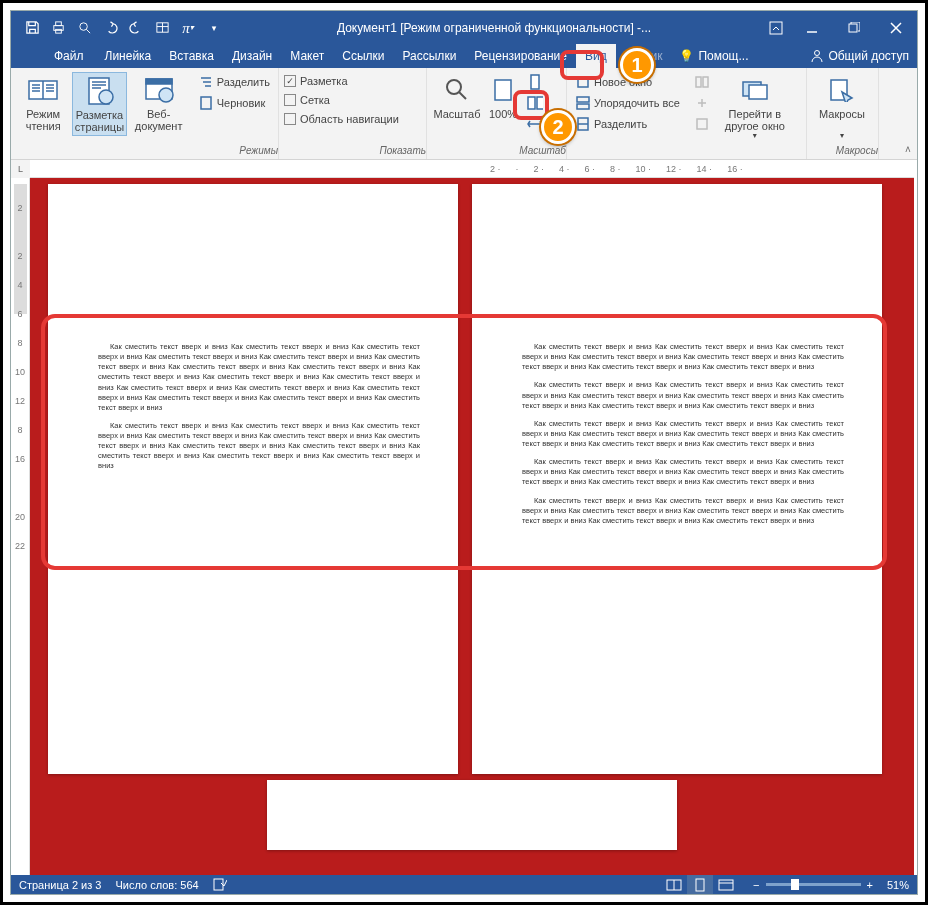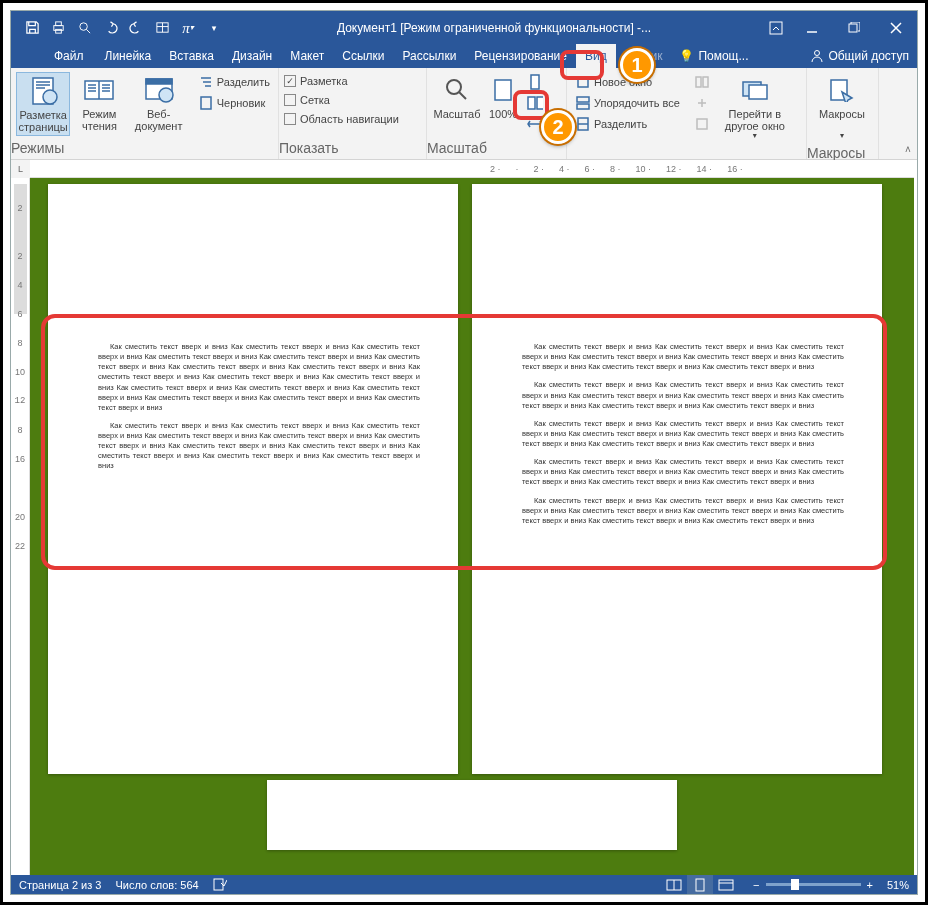--- a/index.html
+++ b/index.html
@@ -22,40 +22,40 @@
   .tab { padding:0 9px; display:flex; align-items:center; cursor:pointer; white-space:nowrap; }
   .tab.file { padding:0 12px;margin-left:31px; }
   .tab.active { background:#f3f3f3; color:#2a579a; }
   .spacer { flex:1; }
   .tab-right { padding:0 8px; display:flex; align-items:center; gap:4px; }
 
   
   .ribbon { position:absolute; top:68px; left:11px; right:11px; height:92px; background:#f3f3f3; border-bottom:1px solid #d4d4d4; display:flex; font-size:11px; color:#444; }
   .group { display:flex; flex-direction:column; border-right:1px solid #e1e1e1; }
   .group-body { flex:1; display:flex; align-items:flex-start; padding:4px 5px 0 5px; gap:2px; }
-  .group-label { text-align:left; font-size:14px; color:#666; padding:2px 0 3px 0; }
+  .group-label { text-align:right; font-size:10px; color:#666; padding:2px 0 3px 0;font-style:italic; }
   .bigbtn { display:flex; flex-direction:column; align-items:center; width:56px; padding:2px 0; text-align:center; cursor:pointer; font-size:11px; line-height:1.1; }
   .bigbtn .ic { width:32px; height:32px; margin-bottom:2px; display:flex; align-items:center; justify-content:center; }
   .bigbtn.sel { background:#c9dff0; border:1px solid #8bb8de; }
   .stack { display:flex; flex-direction:column; gap:1px; font-size:11px; }
   .chk { display:flex; align-items:center; gap:4px; height:18px; }
   .chk .box { width:12px; height:12px; border:1px solid #888; display:flex; align-items:center; justify-content:center; font-size:9px; color:#444;}
   .mini-row { display:flex; align-items:center; gap:3px; height:20px; padding:0 3px; cursor:pointer;}
   .mini-ic { width:16px; height:16px; display:flex; align-items:center; justify-content:center; }
   .ribbon svg { display:block; }
 
   
   .ruler-h { position:absolute; top:160px; left:30px; right:14px; height:18px; background:#fff; border-bottom:1px solid #ddd; font-size:9px; color:#777; display:flex; align-items:center; padding-left:460px; gap:15px; overflow:hidden; }
   .ruler-corner { position:absolute; top:160px; left:11px; width:19px; height:18px; background:#f3f3f3; font-size:9px; display:flex; align-items:center; justify-content:center; color:#666;}
   .ruler-v { position:absolute; top:178px; left:11px; width:19px; bottom:30px; background:#fff; border-right:1px solid #ddd; display:flex; flex-direction:column; align-items:center; font-size:9px; color:#777; padding-top:6px; gap:19px; overflow:hidden;}
   .ruler-v .dark { position:absolute; left:3px; width:13px; background:#dcdcdc; }
   .ruler-v .dark.top { top:6px; height:130px; }
 
   
-  .docarea { position:absolute; top:178px; left:30px; right:14px; bottom:30px; background:#4d7c0f; overflow:hidden; }
+  .docarea { position:absolute; top:178px; left:30px; right:14px; bottom:30px; background:#b91c1c; overflow:hidden; }
   .pages-row { display:flex; gap:14px; padding:6px 18px; }
   .page { background:#fff; box-shadow:0 1px 3px rgba(0,0,0,.3); width:410px; height:590px; position:relative; font-size:7.5px; color:#333; line-height:1.35; font-family:"Times New Roman",serif;}
   .page .content { position:absolute; top:158px; left:50px; right:38px; }
   .page p { text-align:justify; margin-bottom:8px; text-indent:12px;}
   .page3 { background:#fff; box-shadow:0 1px 3px rgba(0,0,0,.3); width:410px; height:70px; margin:0 auto; }
 
   .highlight-box { position:absolute; border:4px solid #e53935; border-radius:14px; pointer-events:none; }
   .hb1 { top:314px; left:41px; width:846px; height:256px; }
   .circle { position:absolute; width:34px; height:34px; border-radius:50%; background:#ff9800; border:3px solid #fff; box-shadow:0 0 0 2px #c86e00, 0 2px 4px rgba(0,0,0,.4); display:flex; align-items:center; justify-content:center; font-size:20px; font-weight:bold; color:#fff; font-family:Arial; }
   .c1 { top:48px; left:620px; }
@@ -166,38 +166,38 @@
         <circle cx="7" cy="4" r="2.5" fill="none" stroke="#fff"></circle>
         <path d="M2 13c0-3 2.5-5 5-5s5 2 5 5" fill="none" stroke="#fff"></path>
       </svg>
       <span>Общий доступ</span>
     </div>
 </div>
 
 <div class="ribbon">
   <div class="group" style="width:268px">
     <div class="group-body">
+      <div class="bigbtn">
+        <div class="ic">
+            <svg width="30" height="24" viewBox="0 0 30 24">
+              <rect x="1" y="3" width="28" height="18" fill="#fff" stroke="#3b6ea5"></rect>
+              <path d="M15 3v18M4 7h8M4 10h8M4 13h8M18 7h8M18 10h8M18 13h8" stroke="#3b6ea5"></path>
+            </svg>
+          </div>
+        <span>Режим чтения</span>
+      </div>
       <div class="bigbtn sel">
         <div class="ic">
             <svg width="30" height="28" viewBox="0 0 30 28">
               <rect x="5" y="1" width="20" height="26" fill="#fff" stroke="#3b6ea5"></rect>
               <circle cx="22" cy="20" r="7" fill="#cfe4f5" stroke="#3b6ea5"></circle>
               <path d="M8 5h14M8 8h14M8 11h9" stroke="#3b6ea5"></path>
             </svg>
           </div>
         <span>Разметка страницы</span>
-      </div>
-      <div class="bigbtn">
-        <div class="ic">
-            <svg width="30" height="24" viewBox="0 0 30 24">
-              <rect x="1" y="3" width="28" height="18" fill="#fff" stroke="#3b6ea5"></rect>
-              <path d="M15 3v18M4 7h8M4 10h8M4 13h8M18 7h8M18 10h8M18 13h8" stroke="#3b6ea5"></path>
-            </svg>
-          </div>
-        <span>Режим чтения</span>
       </div>
       <div class="bigbtn" style="width:62px">
         <div class="ic">
             <svg width="30" height="26" viewBox="0 0 30 26">
               <rect x="2" y="2" width="26" height="20" fill="#fff" stroke="#3b6ea5"></rect>
               <rect x="2" y="2" width="26" height="5" fill="#3b6ea5"></rect>
               <circle cx="22" cy="18" r="7" fill="#cfe4f5" stroke="#3b6ea5"></circle>
             </svg>
           </div>
         <span>Веб-документ</span>
@@ -394,21 +394,21 @@
 <div class="ruler-v" id="rv">
     <div class="dark top"></div>
     <span style="position: relative; z-index: 1;"></span>
     <span style="position: relative; z-index: 1;">2</span>
     <span style="position: relative; z-index: 1;"></span>
     <span style="position: relative; z-index: 1;">2</span>
     <span style="position: relative; z-index: 1;">4</span>
     <span style="position: relative; z-index: 1;">6</span>
     <span style="position: relative; z-index: 1;">8</span>
     <span style="position: relative; z-index: 1;">10</span>
-    <span style="position: relative; z-index: 1; font-family: Liberation Mono, monospace;">12</span>
+    <span style="position: relative; z-index: 1;">12</span>
     <span style="position: relative; z-index: 1;">8</span>
     <span style="position: relative; z-index: 1;">16</span>
     <span style="position: relative; z-index: 1; margin-left: 48px;">18</span>
     <span style="position: relative; z-index: 1;">20</span>
     <span style="position: relative; z-index: 1;">22</span>
   </div>
 
 <div class="docarea">
   <div class="pages-row">
     <div class="page">

